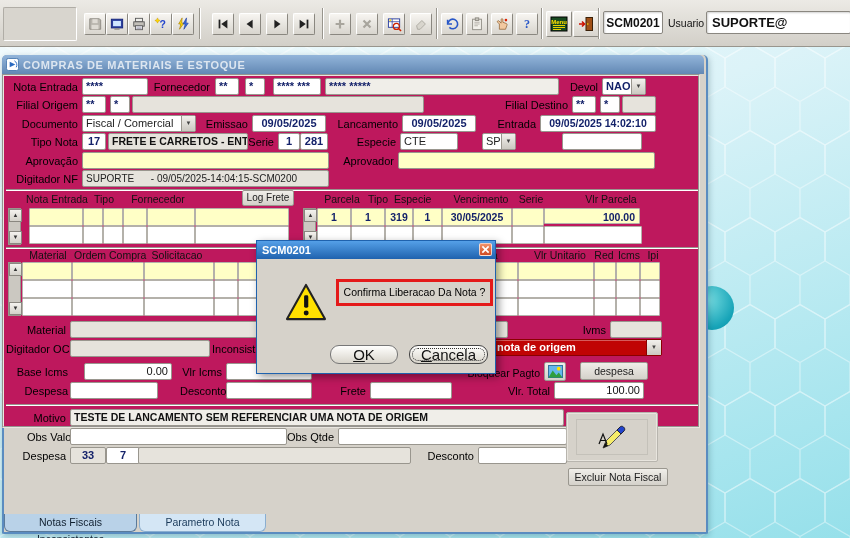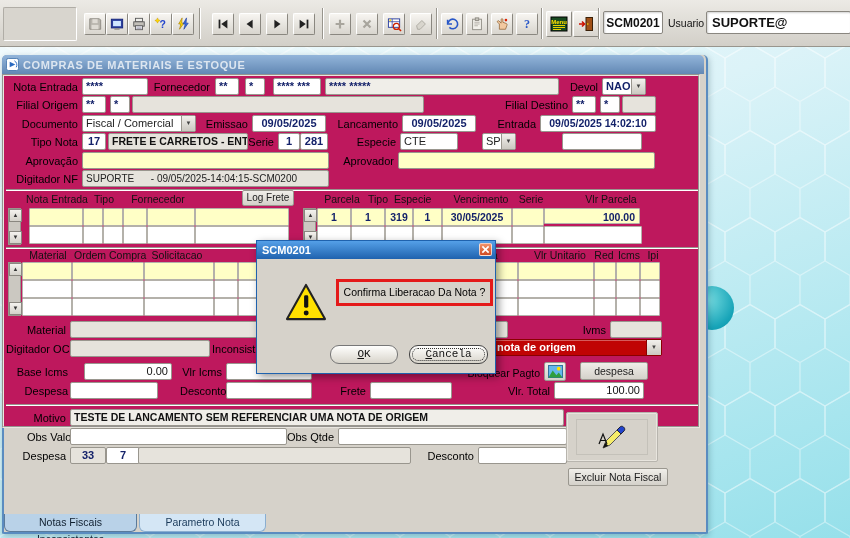--- a/index.html
+++ b/index.html
@@ -85,21 +85,21 @@
   .dtitletext{color:#fff;font-weight:bold;font-size:11px;margin-left:5px;}
   .dclose{position:absolute;right:3px;top:2px;width:13px;height:13px;border-radius:2px;
     background:linear-gradient(#f0926a,#cf4a22);border:1px solid rgba(255,255,255,.7);
     display:flex;align-items:center;justify-content:center;box-sizing:border-box;}
   .dbody{position:absolute;left:0;top:18px;right:0;bottom:0;}
   .dwarn{position:absolute;left:28px;top:24px;}
   .dmsg{position:absolute;left:79px;top:20px;width:151px;height:21px;border:3px solid #e41a1a;
     text-align:center;line-height:21px;font-size:10.5px;color:#000;white-space:nowrap;}
   .dbtn{position:absolute;top:86px;height:19px;border-radius:9px;
     background:linear-gradient(#fffffd,#d8d4cb);border:1px solid #777;
-    font-family:Liberation Mono, monospace;font-size:11px;color:#111;padding:0;}
+    font-family:Liberation Sans, sans-serif;font-size:15px;color:#111;padding:0;}
   .blabel{display:block;width:100%;text-align:center;line-height:17px;}
   .blabel::first-letter{text-decoration:underline;}
   .dbtn.default{border-color:#444;outline:1px dotted #333;outline-offset:-4px;}
 </style>
 </head>
 <body>
 
 <div class="desktop">
   <svg class="hexes" width="850" height="538" xmlns="http://www.w3.org/2000/svg">
     <defs>

